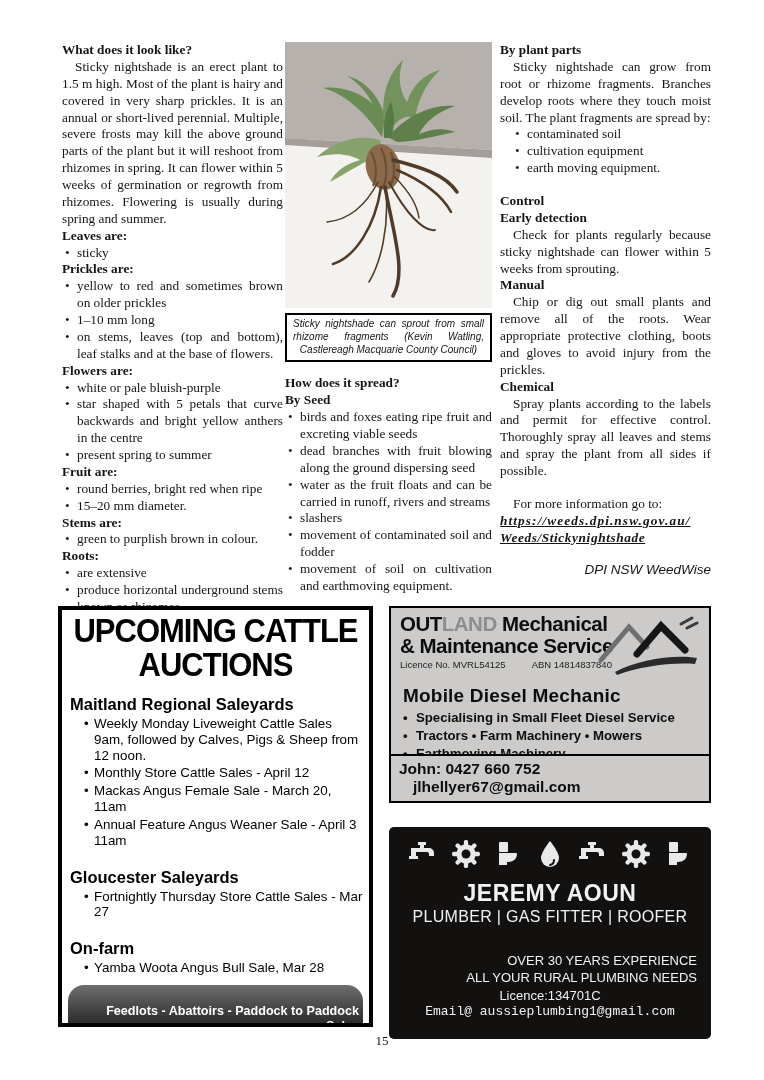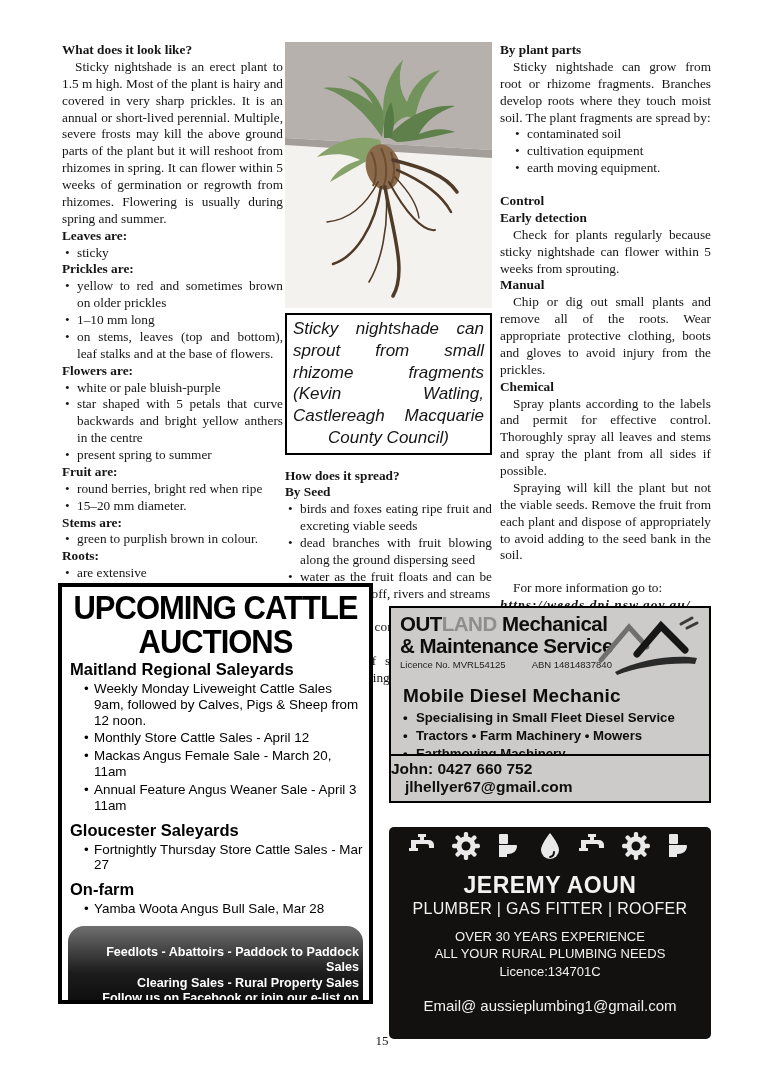--- a/index.html
+++ b/index.html
@@ -16,37 +16,37 @@
   .bullet{position:relative;padding-left:15px;}
   .bullet::before{content:"•";position:absolute;left:3px;}
   .bullet.inset{padding-left:27px;}
   .bullet.inset::before{left:15px;}
   .gap-md{height:16px;}
 
   
   .photo{display:block;width:207px;height:266px;border:0;}
   .caption{margin-top:5px;border:2px solid #000;padding:3px 6px 4px;
            font-family:"Liberation Sans",sans-serif;font-style:italic;
-           font-size:17px;line-height:1.28;text-align:justify;text-align-last:center;}
+           font-size:10px;line-height:1.28;text-align:justify;text-align-last:center;}
   .spread-h{margin-top:13px;font-weight:bold;text-align:left;}
 
   .moreinfo{text-indent:13px;}
   .weblink{font-weight:bold;font-style:italic;text-decoration:underline;
            letter-spacing:1.1px;word-spacing:2px;text-align:left;cursor:pointer;}
   .weblink2{letter-spacing:.6px;}
   .credit{font-family:"Liberation Sans",sans-serif;font-style:italic;
           text-align:right;font-size:13.5px;margin-top:14px;}
 
   
-  .cattle{position:absolute;left:58px;top:583px;width:315px;height:421px;
+  .cattle{position:absolute;left:58px;top:606px;width:315px;height:421px;
           box-sizing:border-box;border:4px solid #000;background:#fff;
           font-family:"Liberation Sans",sans-serif;color:#000;overflow:hidden;padding:2px 6px;}
   .cattle-title{font-weight:900;font-size:31px;line-height:1.0;text-align:center;
                 letter-spacing:-1px;margin-top:2px;transform:scaleY(1.08);transform-origin:top;}
-  .cat-h{font-weight:bold;font-size:16.5px;margin:7px 0 2px 2px;}
+  .cat-h{font-weight:bold;font-size:16.5px;margin:19px 0 2px 2px;}
   .cat-b{position:relative;font-size:13.4px;line-height:1.18;margin:2px 0 0 0;
          padding-left:26px;}
   .cat-b::before{content:"•";position:absolute;left:16px;}
   .black-box{margin:9px 0 0 0;background:linear-gradient(180deg,#6f6f6f 0%,#1c1c1c 45%,#000 100%);
              border-radius:16px;color:#fff;text-align:right;font-size:12.6px;
              font-weight:600;line-height:1.22;padding:19px 4px 8px;}
   .black-box .bb-url{font-weight:600;}
 
   
   .outland{position:absolute;left:389px;top:606px;width:322px;height:197px;
@@ -54,36 +54,36 @@
            font-family:"Liberation Sans",sans-serif;color:#0d0d0d;overflow:hidden;}
   .out-head{padding:5px 0 0 9px;font-weight:bold;font-size:20.5px;line-height:1.05;letter-spacing:-.5px;}
   .out-gray{color:#8e8e8e;}
   .out-lic{padding:3px 0 0 9px;font-size:9.5px;color:#222;}
   .out-lic span{margin-right:26px;}
   .out-logo{position:absolute;top:6px;right:4px;width:112px;height:64px;}
   .out-sub{margin:15px 0 0 12px;font-weight:900;font-size:19px;letter-spacing:.2px;}
   .out-b{position:relative;margin:3px 0 0 12px;padding-left:13px;font-weight:bold;font-size:13.2px;}
   .out-b::before{content:"•";position:absolute;left:0;}
   .out-contact{position:absolute;left:0;right:0;bottom:0;border-top:2px solid #000;
-               padding:4px 0 5px;font-weight:900;font-size:15.5px;background:#cccbc9;}
+               padding:4px 8px 5px;font-weight:900;font-size:15.5px;background:#cccbc9;}
   .out-contact .oc-email{margin-left:14px;}
 
   
   .plumber{position:absolute;left:389px;top:827px;width:322px;height:212px;
            box-sizing:border-box;background:#131110;border-radius:5px;color:#f2f2f2;
            font-family:"Liberation Sans",sans-serif;text-align:center;overflow:hidden;
-           padding:4px 14px 0;}
+           padding:12px 14px 0;}
   .icon-row{display:flex;justify-content:space-between;align-items:center;padding:0 4px;}
   .icon-row svg{display:block;}
   .pl-name{font-weight:bold;font-size:23px;letter-spacing:.5px;margin-top:11px;}
   .pl-roles{font-size:16px;margin-top:1px;letter-spacing:.3px;}
-  .pl-exp{font-size:13px;margin-top:11px;line-height:1.3;}
+  .pl-exp{font-size:13px;margin-top:27px;line-height:1.3;text-align:right;}
   .pl-mobile{font-weight:bold;font-size:16px;margin-top:10px;}
   .pl-lic{font-size:13px;margin-top:1px;}
-  .pl-email{font-size:15px;margin-top:18px;}
+  .pl-email{font-size:13px;margin-top:1px;font-family:Liberation Mono, monospace;}
 
   .pagenum{position:absolute;left:0;top:1033px;width:764px;text-align:center;font-size:13px;}
 </style>
 </head>
 <body>
 
 <div class="page">
 
   <div class="col col1">
     <div class="h">What does it look like?</div>
@@ -163,21 +163,20 @@
     <div class="bullet inset">earth moving equipment.</div>
 
     <div class="gap-md"></div>
     <div class="h">Control</div>
     <div class="h">Early detection</div>
     <p class="para">Check for plants regularly because sticky nightshade can flower within 5 weeks from sprouting.</p>
     <div class="h">Manual</div>
     <p class="para">Chip or dig out small plants and remove all of the roots. Wear appropriate protective clothing, boots and gloves to avoid injury from the prickles.</p>
     <div class="h">Chemical</div>
     <p class="para">Spray plants according to the labels and permit for effective control. Thoroughly spray all leaves and stems and spray the plant from all sides if possible.</p>
-    <p class="para">Spraying will kill the plant but not the viable seeds. Remove the fruit from each plant and dispose of appropriately to avoid adding to the seed bank in the soil.</p>
 
     <div class="gap-md"></div>
     <div class="moreinfo">For more information go to:</div>
     <div class="weblink">
       <span>https://weeds.dpi.nsw.gov.au/</span><br>
       <span class="weblink2">Weeds/Stickynightshade</span>
     </div>
     <div class="credit">DPI NSW WeedWise</div>
   </div>
 

